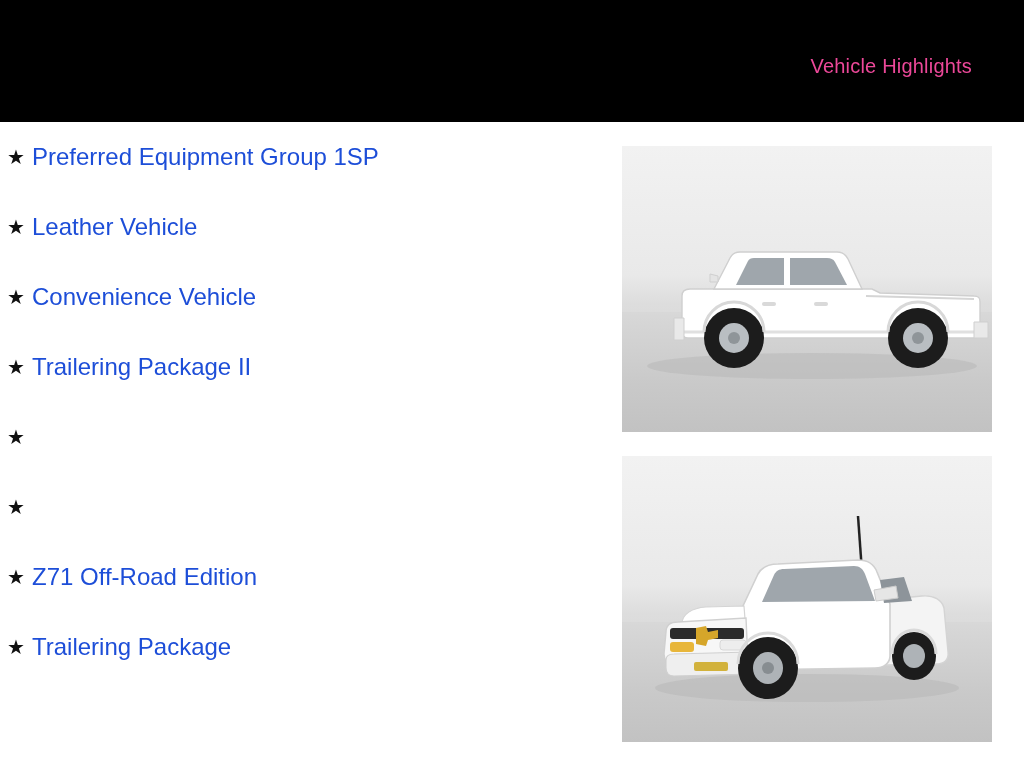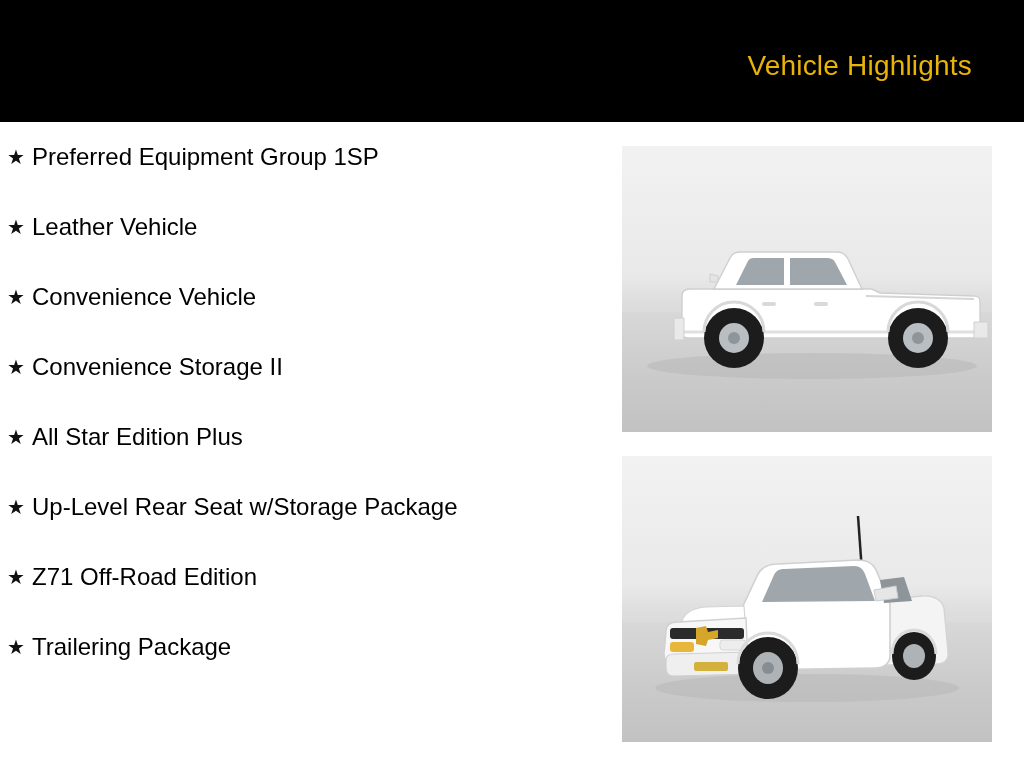--- a/index.html
+++ b/index.html
@@ -25,23 +25,23 @@
     left: 0;
     top: 0;
     width: 1024px;
     height: 122px;
     background: #000000;
   }
   .header-title {
     position: absolute;
     right: 52px;
     top: 50px;
-    font-size: 28px;
+    font-size: 20px;
     line-height: 32px;
-    color: #eab308;
+    color: #ec4899;
     font-family: "Liberation Sans", sans-serif;
     font-weight: 400;
     letter-spacing: 0.2px;
     white-space: nowrap;
   }
   
   .features {
     position: absolute;
     left: 0px;
     top: 140px;
@@ -64,21 +64,21 @@
     min-width: 32px;
     text-align: center;
     font-size: 20px;
     line-height: 34px;
     color: #111111;
     font-family: "Liberation Sans", sans-serif;
   }
   .feature-label {
     font-size: 24px;
     line-height: 34px;
-    color: #000000;
+    color: #1d4ed8;
     font-family: "Liberation Sans", sans-serif;
     font-weight: 400;
     max-width: 440px;
   }
   
   .photo {
     position: absolute;
     background: linear-gradient(180deg, #f2f2f2 0%, #e9e9e9 45%, #dddddd 55%, #cfcfcf 100%);
     overflow: hidden;
   }
@@ -127,29 +127,27 @@
     <li class="feature-item">
       <span class="bullet-star">★</span>
       <span class="feature-label">Leather Vehicle</span>
     </li>
     <li class="feature-item">
       <span class="bullet-star">★</span>
       <span class="feature-label">Convenience Vehicle</span>
     </li>
     <li class="feature-item">
       <span class="bullet-star">★</span>
-      <span class="feature-label">Convenience Storage II</span>
-    </li>
-    <li class="feature-item">
-      <span class="bullet-star">★</span>
-      <span class="feature-label">All Star Edition Plus</span>
-    </li>
-    <li class="feature-item">
-      <span class="bullet-star">★</span>
-      <span class="feature-label">Up-Level Rear Seat w/Storage Package</span>
+      <span class="feature-label">Trailering Package II</span>
+    </li>
+    <li class="feature-item">
+      <span class="bullet-star">★</span>
+    </li>
+    <li class="feature-item">
+      <span class="bullet-star">★</span>
     </li>
     <li class="feature-item">
       <span class="bullet-star">★</span>
       <span class="feature-label">Z71 Off-Road Edition</span>
     </li>
     <li class="feature-item">
       <span class="bullet-star">★</span>
       <span class="feature-label">Trailering Package</span>
     </li>
   </ul>

